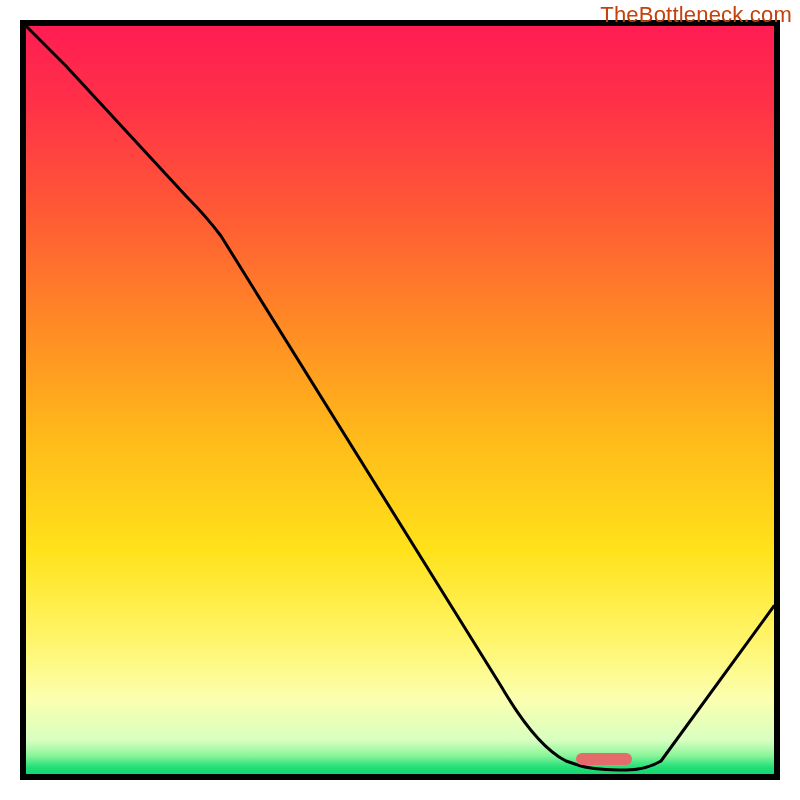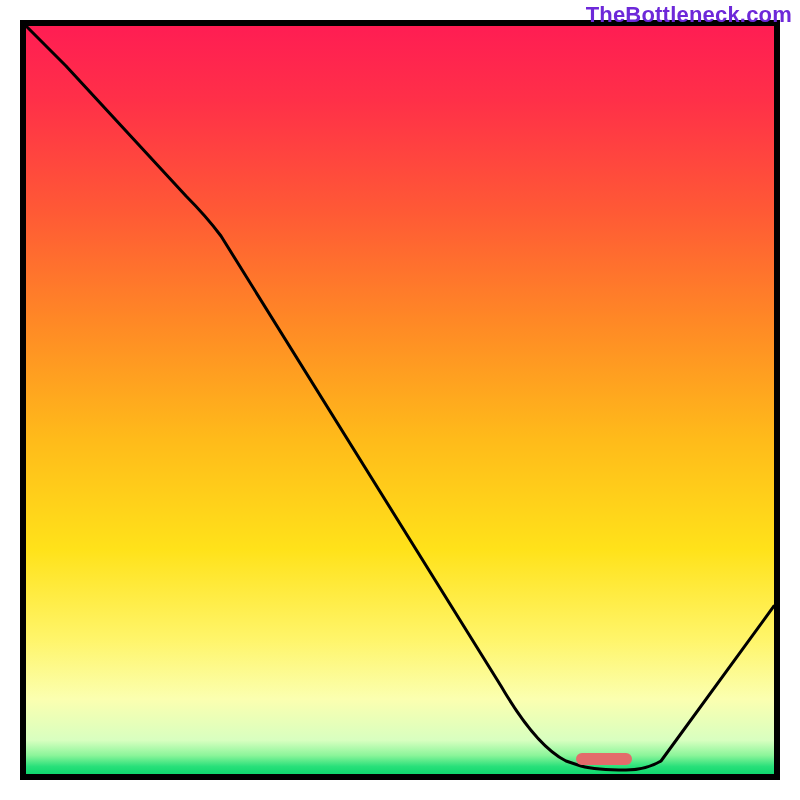--- a/index.html
+++ b/index.html
@@ -12,23 +12,23 @@
   }
   .canvas {
     position: relative;
     width: 800px;
     height: 800px;
   }
   .watermark {
     position: absolute;
     top: 2px;
     right: 8px;
-    color: #6d28d9;
+    color: #c2410c;
     font-size: 22px;
-    font-weight: 700;
+    font-weight: 400;
     letter-spacing: 0.2px;
     z-index: 20;
   }
   
   .plot-outer {
     position: absolute;
     left: 20px;
     top: 20px;
     width: 760px;
     height: 760px;

